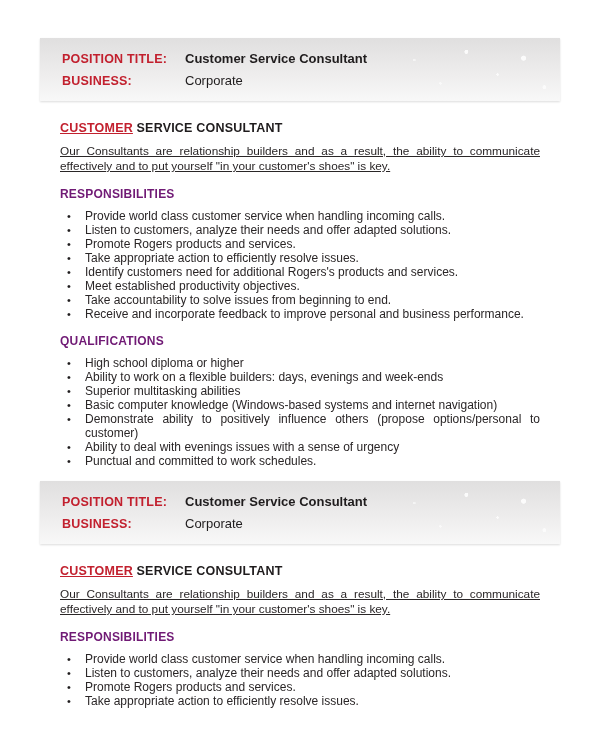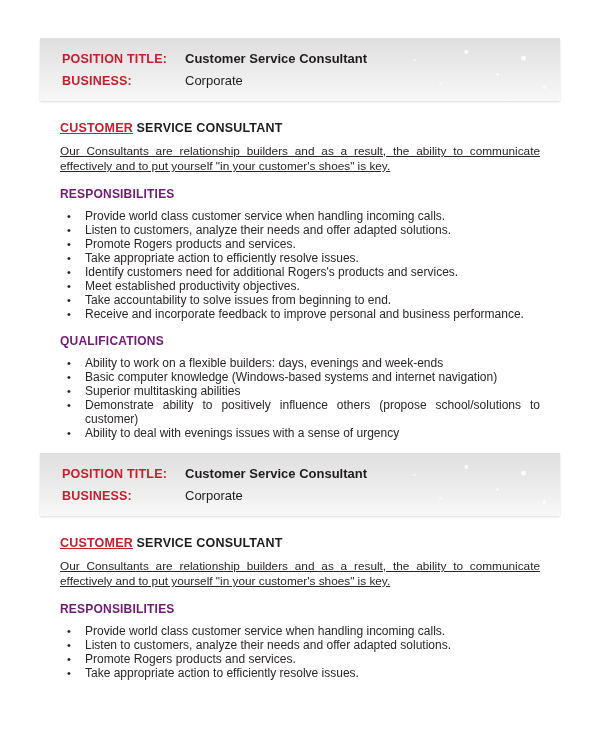--- a/index.html
+++ b/index.html
@@ -119,25 +119,27 @@
         <li>Promote Rogers products and services.</li>
         <li>Take appropriate action to efficiently resolve issues.</li>
         <li>Identify customers need for additional Rogers's products and services.</li>
         <li>Meet established productivity objectives.</li>
         <li>Take accountability to solve issues from beginning to end.</li>
         <li>Receive and incorporate feedback to improve personal and business performance.</li>
       </ul>
 
       <h3 class="sub-heading">QUALIFICATIONS</h3>
       <ul class="bullet-list">
+        <li>High school diploma or higher</li>
         <li>Ability to work on a flexible builders: days, evenings and week-ends</li>
+        <li>Superior multitasking abilities</li>
         <li>Basic computer knowledge (Windows-based systems and internet navigation)</li>
-        <li>Superior multitasking abilities</li>
-        <li>Demonstrate ability to positively influence others (propose school/solutions to customer)</li>
+        <li>Demonstrate ability to positively influence others (propose options/personal to customer)</li>
         <li>Ability to deal with evenings issues with a sense of urgency</li>
+        <li>Punctual and committed to work schedules.</li>
       </ul>
     </div>
   </section>
 
   <section class="job-section">
     <header class="section-header">
       <div class="header-row">
         <span class="header-label">POSITION TITLE:</span>
         <span class="header-value bold">Customer Service Consultant</span>
       </div>

